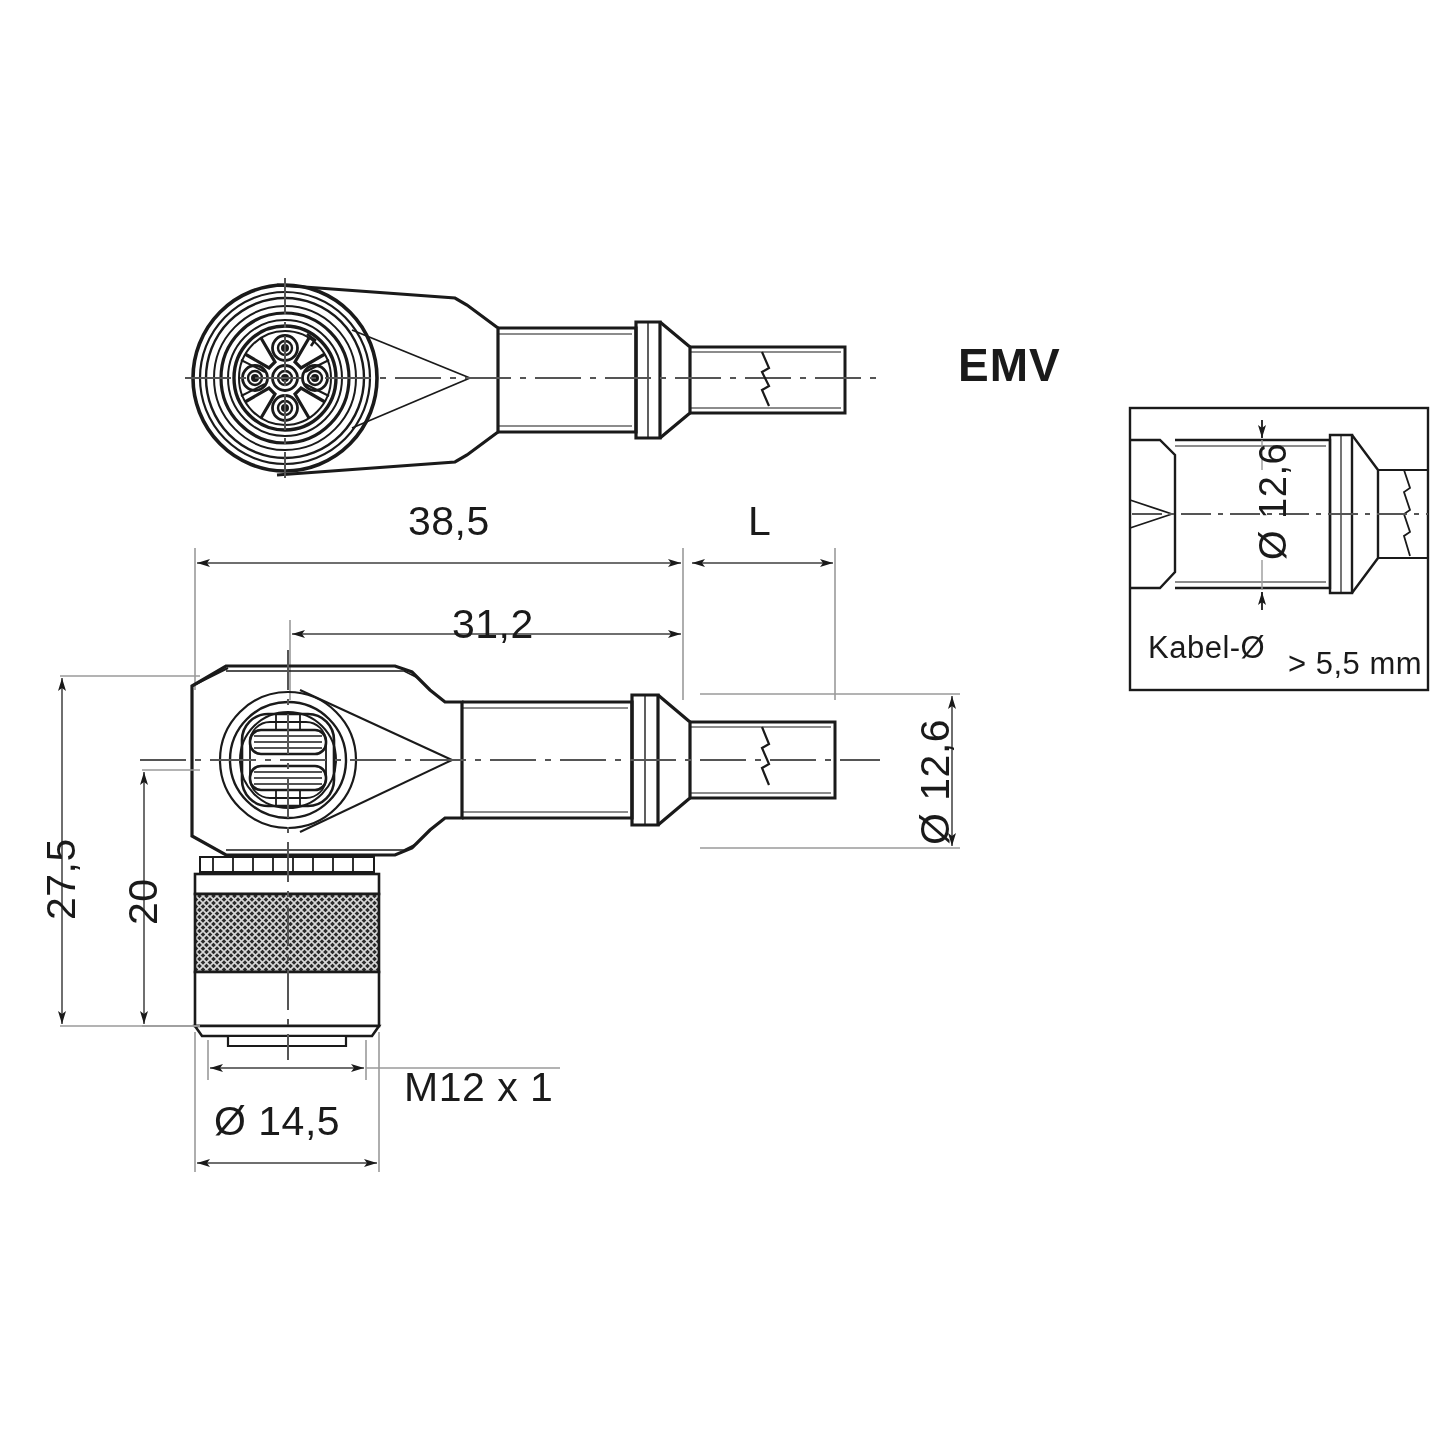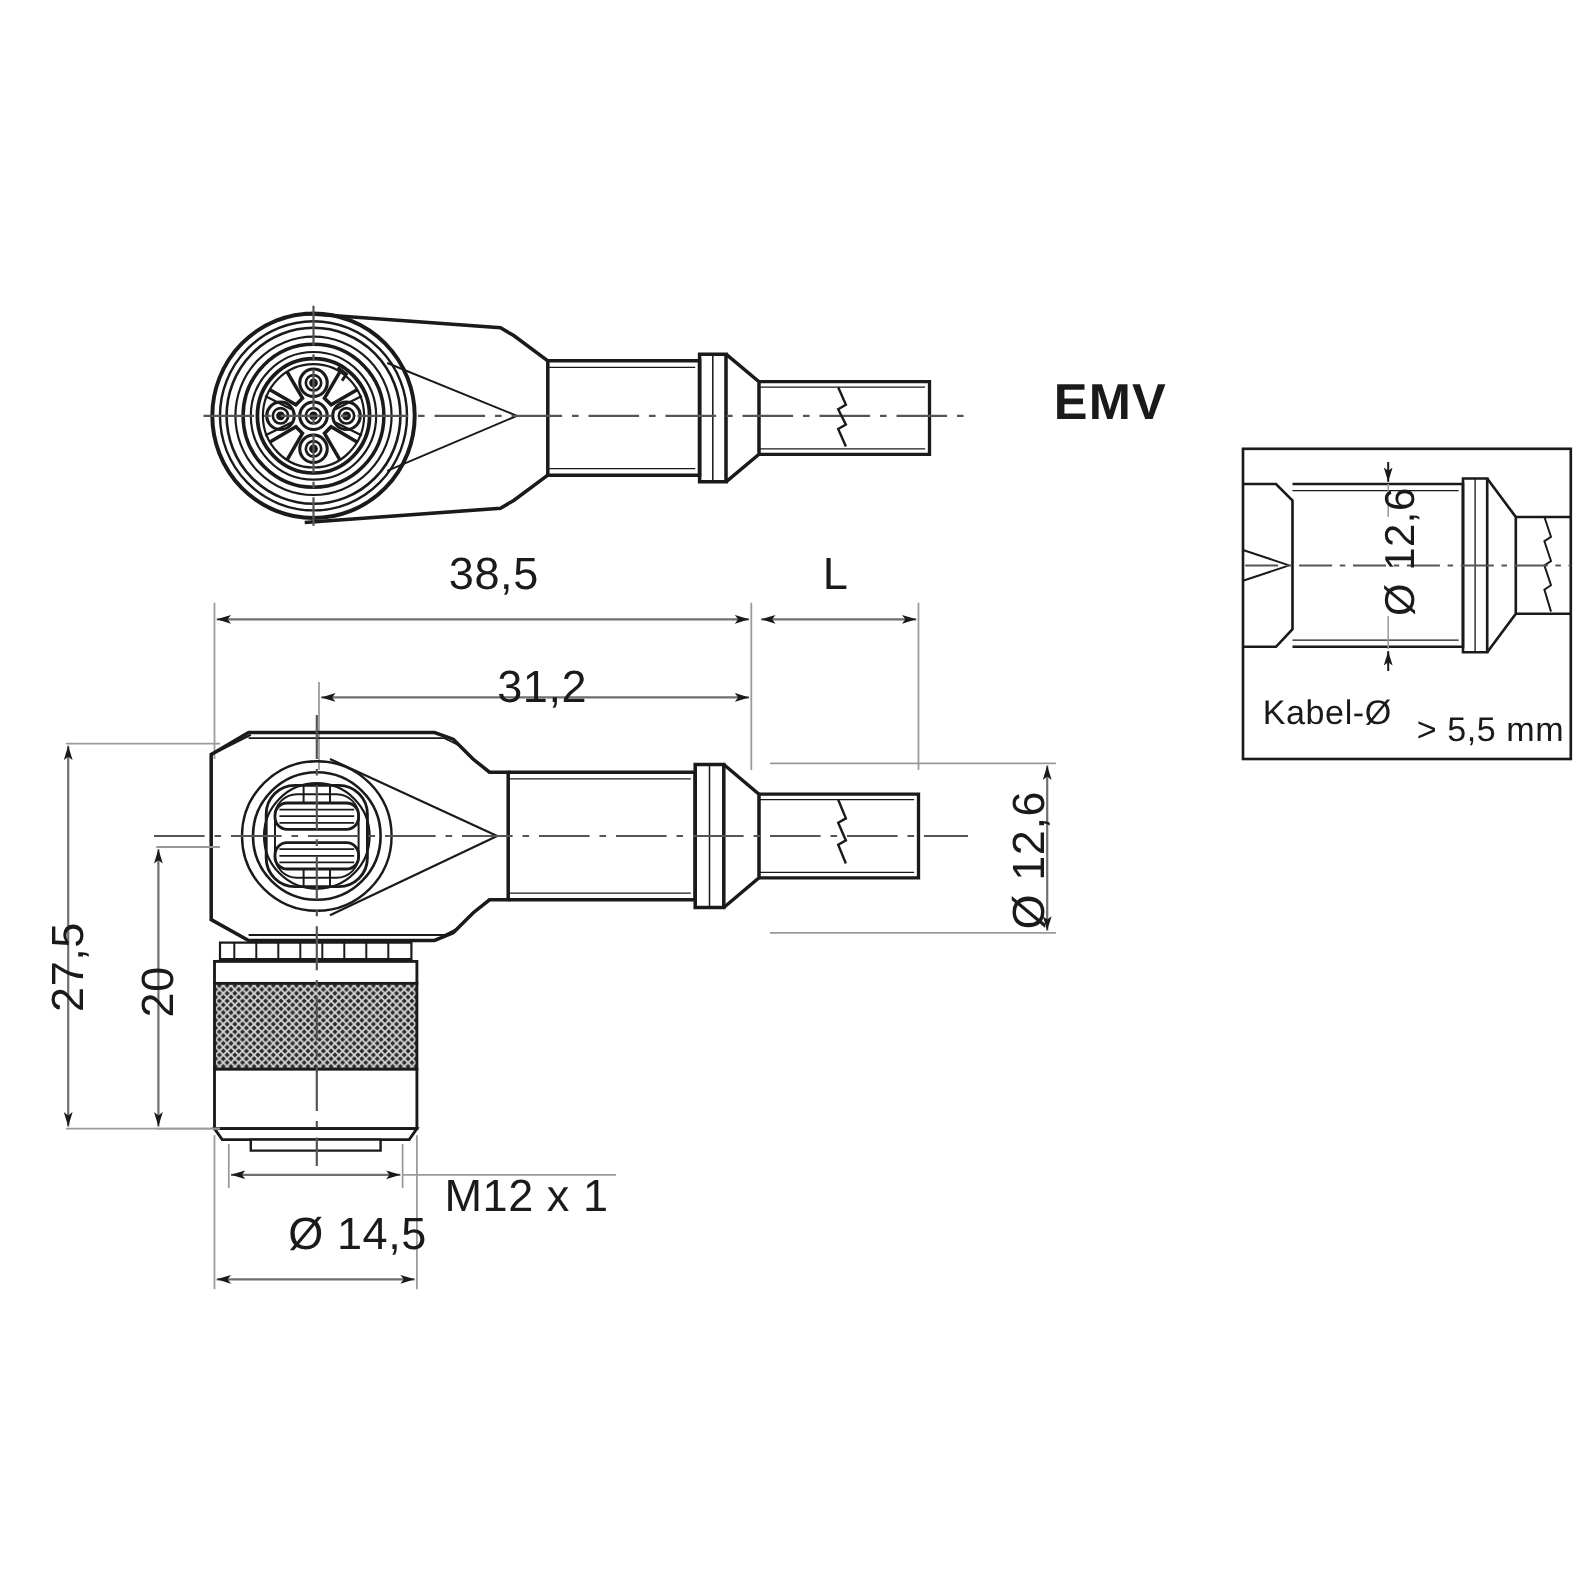--- a/index.html
+++ b/index.html
@@ -277,21 +277,21 @@
   <div class="lbl emv" style="left:958px;top:338px;">EMV</div>
 
   <div class="lbl big rot90" style="left:38px;top:920px;">27,5</div>
 
   <div class="lbl big rot90" style="left:120px;top:925px;">20</div>
 
   <div class="lbl big rot90" style="left:912px;top:845px;">Ø 12,6</div>
 
   <div class="lbl big" style="left:404px;top:1064px;">M12 x 1</div>
 
-  <div class="lbl big" style="left:214px;top:1098px;margin-left:48px;">Ø 14,5</div>
+  <div class="lbl big" style="left:214px;top:1098px;">Ø 14,5</div>
 
   <div class="lbl mid rot90" style="left:1252px;top:560px;">Ø 12,6</div>
 
   <div class="lbl small" style="left:1148px;top:630px;">Kabel-Ø</div>
 
   <div class="lbl small" style="left:1288px;top:646px;">&gt; 5,5 mm</div>
 
 </div>
 
 </body></html>

